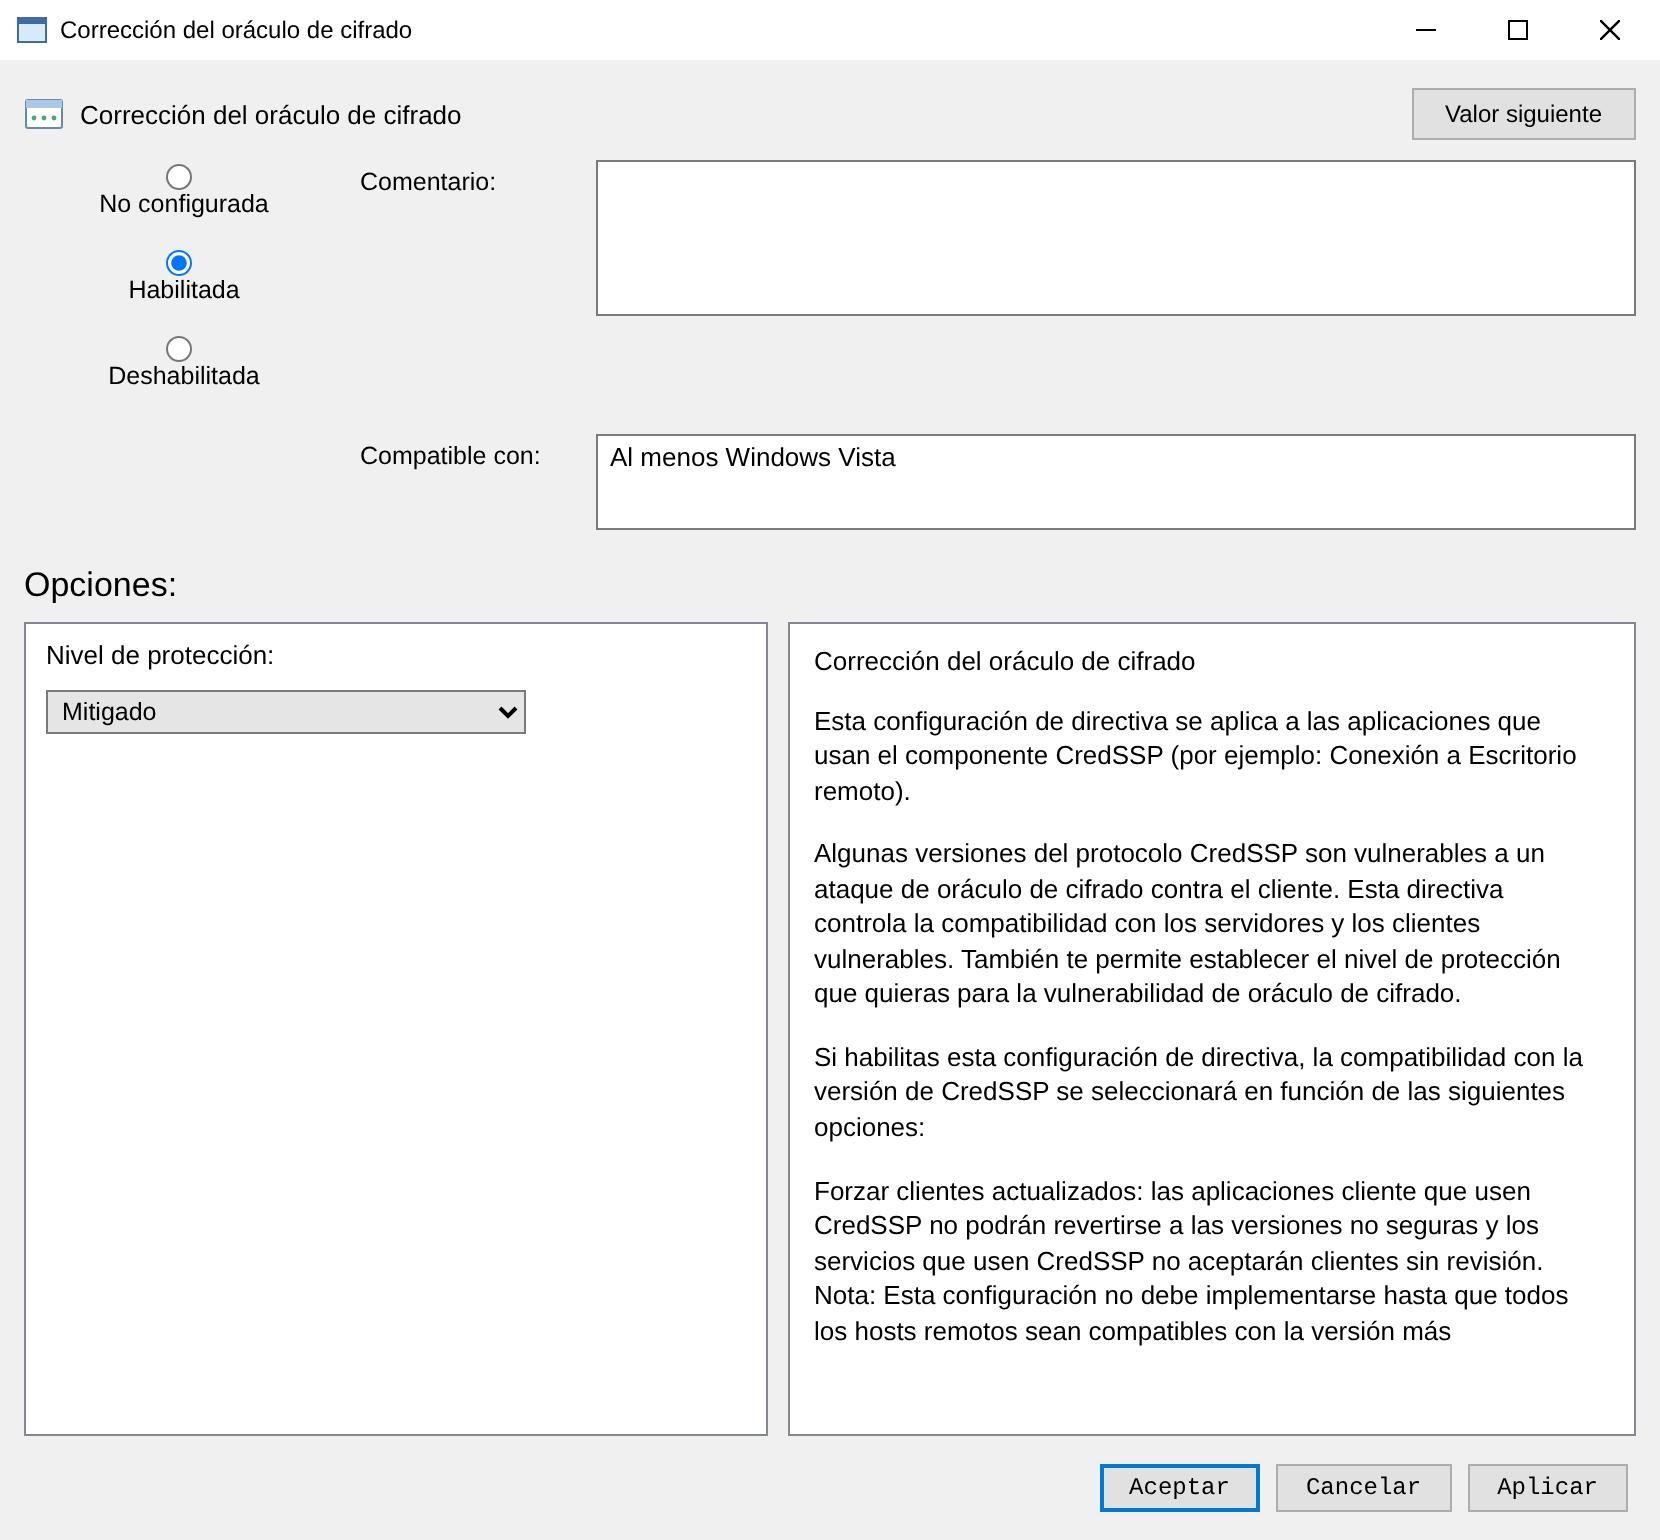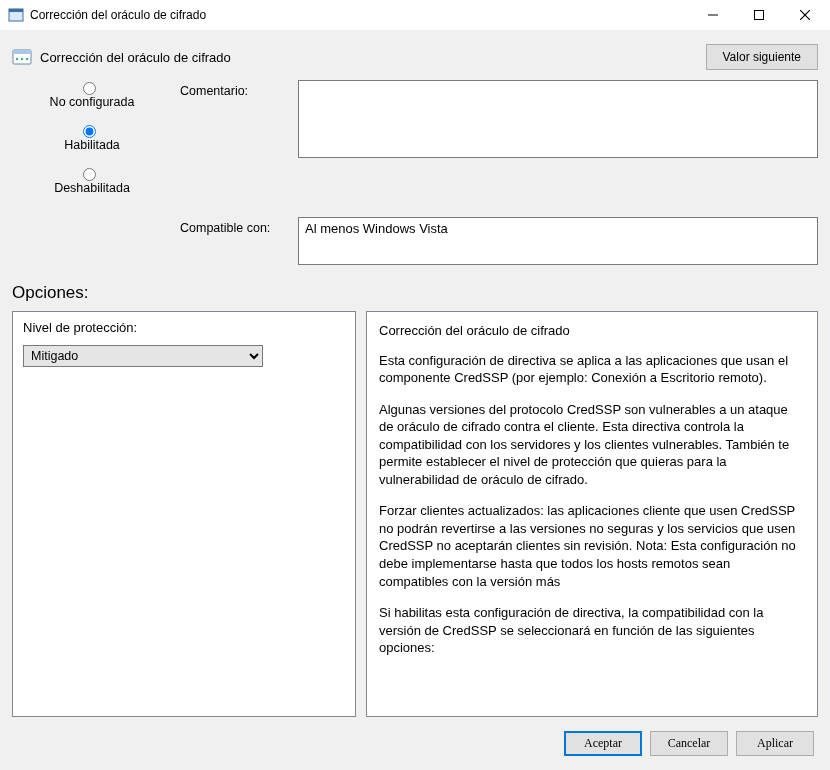--- a/index.html
+++ b/index.html
@@ -113,21 +113,21 @@
     gap: 10px;
     margin-top: 8px;
     flex: 1;
     min-height: 0;
   }
   .panel {
     background: #fff;
     border: 1px solid #828790;
     padding: 8px 10px;
   }
-  .panel.left { width: 344px; }
+  .panel.left { width: 372px; }
   .panel.right { flex: 1; display: flex; }
   .opt-label { font-size: 13px; margin-bottom: 10px; }
   select.proto {
     width: 240px;
     font-family: inherit;
     font-size: 12.5px;
     padding: 2px 3px;
     background: #e5e5e5;
     border: 1px solid #7a7a7a;
   }
@@ -145,21 +145,21 @@
     display: flex;
     justify-content: flex-end;
     gap: 8px;
     padding: 14px 4px 14px 0;
   }
   .footer button {
     min-width: 78px;
     padding: 4px 14px;
     background: #e1e1e1;
     border: 1px solid #adadad;
-    font-family: Liberation Serif, serif;
+    font-family: Liberation Mono, monospace;
     font-size: 12px;
     cursor: pointer;
   }
   .footer button.primary {
     border: 2px solid #0078d7;
     padding: 3px 13px;
   }
 
   
   ::-webkit-scrollbar { width: 17px; background:#f0f0f0; }
@@ -248,22 +248,22 @@
       <div class="opt-label">Nivel de protección:</div>
       <select class="proto">
         <option>Mitigado</option>
       </select>
     </div>
     <div class="panel right">
       <div class="help-scroll">
         <p class="ht">Corrección del oráculo de cifrado</p>
         <p>Esta configuración de directiva se aplica a las aplicaciones que usan el componente CredSSP (por ejemplo: Conexión a Escritorio remoto).</p>
         <p>Algunas versiones del protocolo CredSSP son vulnerables a un ataque de oráculo de cifrado contra el cliente. Esta directiva controla la compatibilidad con los servidores y los clientes vulnerables. También te permite establecer el nivel de protección que quieras para la vulnerabilidad de oráculo de cifrado.</p>
+        <p>Si habilitas esta configuración de directiva, la compatibilidad con la versión de CredSSP se seleccionará en función de las siguientes opciones:</p>
         <p>Forzar clientes actualizados: las aplicaciones cliente que usen CredSSP no podrán revertirse a las versiones no seguras y los servicios que usen CredSSP no aceptarán clientes sin revisión. Nota: Esta configuración no debe implementarse hasta que todos los hosts remotos sean compatibles con la versión más</p>
-        <p>Si habilitas esta configuración de directiva, la compatibilidad con la versión de CredSSP se seleccionará en función de las siguientes opciones:</p>
       </div>
     </div>
   </div>
 
   <div class="footer">
     <button class="primary">Aceptar</button>
     <button>Cancelar</button>
     <button>Aplicar</button>
   </div>
 

